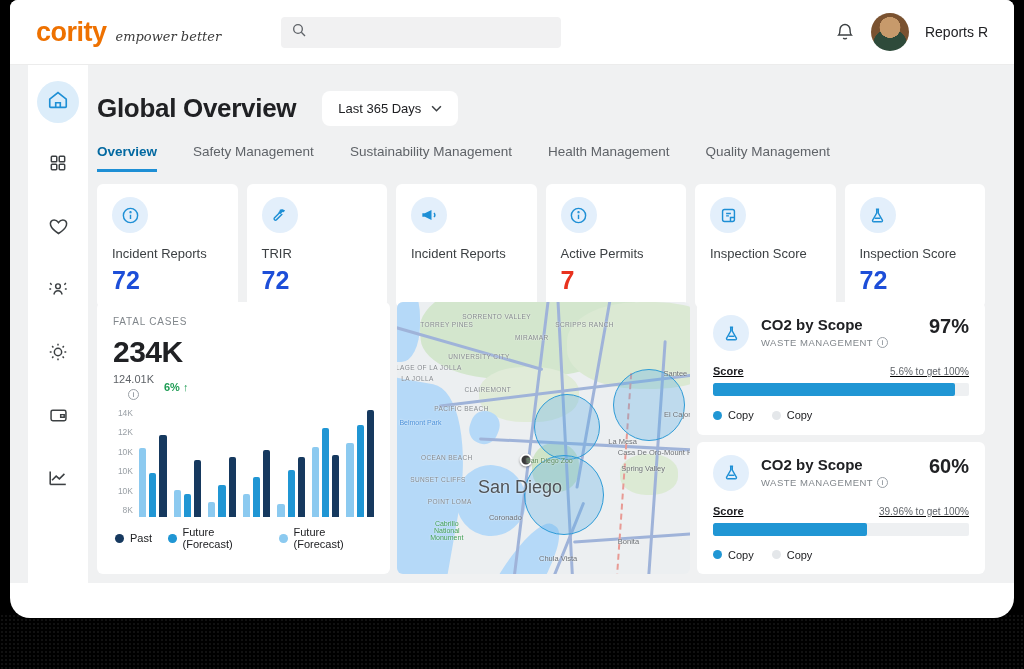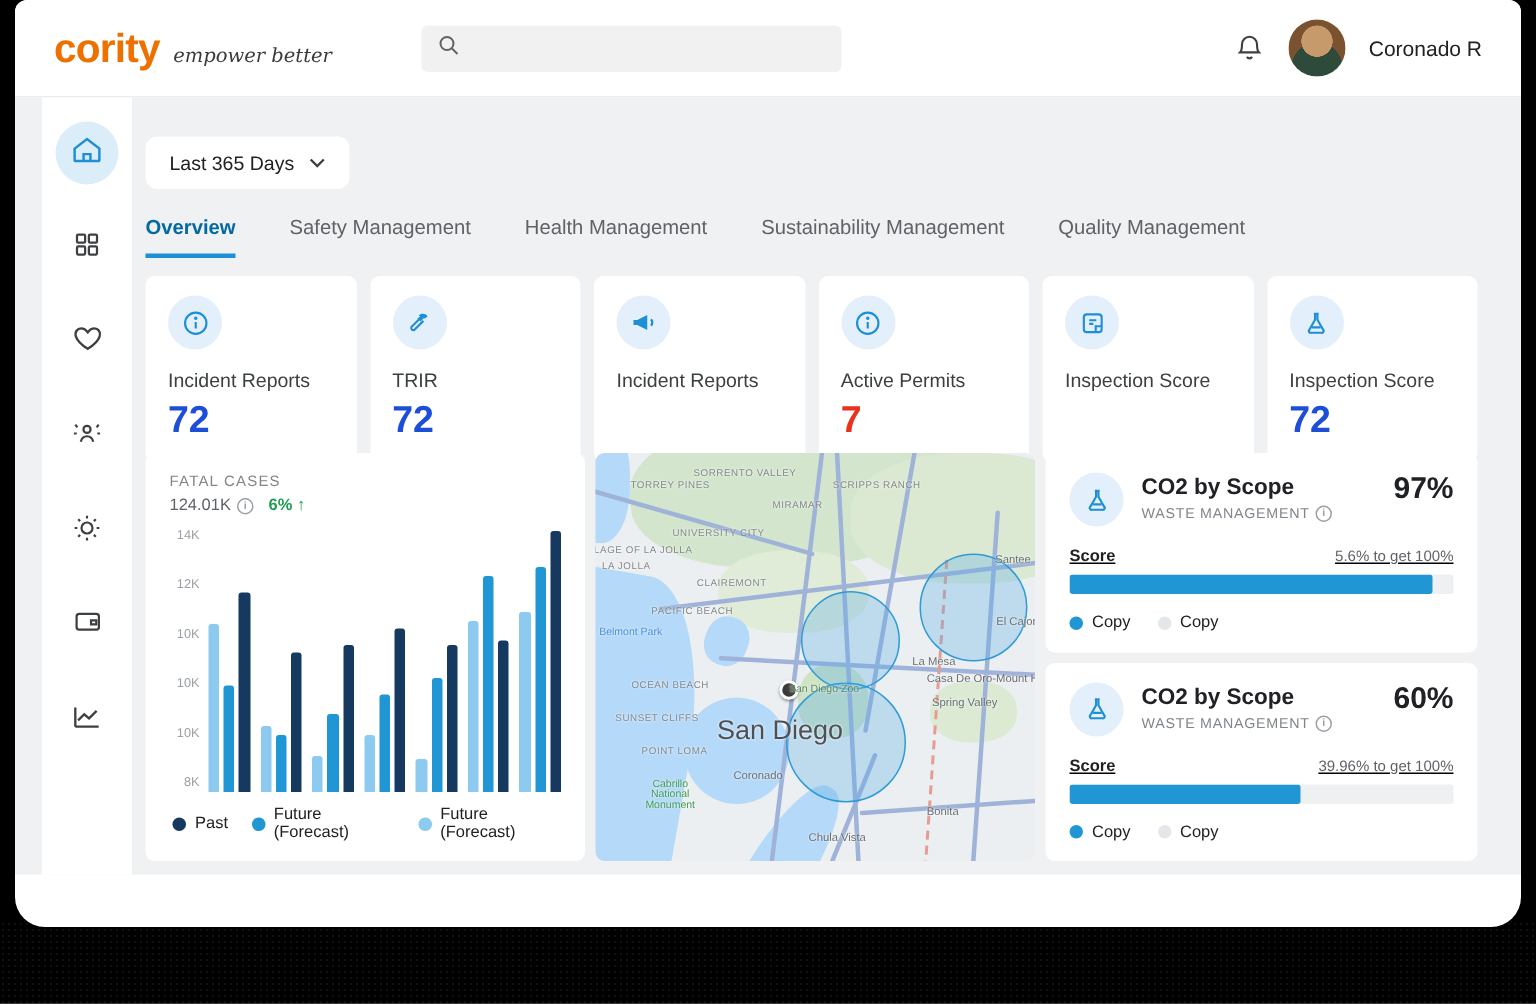--- a/index.html
+++ b/index.html
@@ -47,21 +47,21 @@
   .kpi-icon { width:36px; height:36px; border-radius:50%; background:#e3effb; display:flex; align-items:center; justify-content:center; }
   .kpi-label { margin-top:13px; font-size:13px; color:#3c4043; font-weight:500; }
   .kpi-value { margin-top:5px; font-size:25px; font-weight:700; color:#1d4ed8; }
   .kpi-value.red { color:#e8321e; }
   .kpi-value.green { color:#2b9e50; }
 
   .bottom-row { margin-top:7px; display:grid; grid-template-columns:293px 293px 1fr; gap:7px; height:272px; }
   .panel { background:#fff; border-radius:6px; }
 
   
-  .fatal { padding:14px 16px 13px; display:flex; flex-direction:column; }
+  .fatal { padding:14px 16px 24px; display:flex; flex-direction:column; }
   .fatal-title { font-size:10px; letter-spacing:.8px; color:#80868b; }
   .fatal-value { font-size:30px; font-weight:700; color:#202124; margin-top:8px; letter-spacing:-0.5px;}
   .fatal-sub { display:flex; align-items:center; gap:10px; margin-top:4px; font-size:11px; color:#5f6368; }
   .delta { color:#1f9d55; font-weight:600; }
   .chart { flex:1; display:flex; margin-top:8px; min-height:0; }
   .y-axis { width:26px; display:flex; flex-direction:column; justify-content:space-between; align-items:flex-end;
     font-size:8.5px; color:#9aa0a6; padding:0 6px 2px 0; }
   .plot { flex:1; display:flex; align-items:flex-end; gap:7px; }
   .bar-group { flex:1; display:flex; align-items:flex-end; gap:3px; height:100%; }
   .bar { flex:1; border-radius:2px 2px 0 0; }
@@ -121,21 +121,21 @@
       <input placeholder="" style="">
     </div>
     <div class="hdr-right">
       <span style="cursor:pointer;display:flex;">
         <svg width="20" height="20" viewBox="0 0 24 24" fill="none" stroke="#3c4043" stroke-width="1.7">
             <path d="M6 9a6 6 0 0 1 12 0c0 5 1.5 6.5 1.5 6.5h-15S6 14 6 9z"></path>
             <path d="M10 19a2.2 2.2 0 0 0 4 0"></path>
           </svg>
       </span>
       <span class="avatar"></span>
-      <span class="user-name">Coronado R</span>
+      <span class="user-name">Reports R</span>
     </div>
   </div>
 
   <div class="content">
 
     <div class="sidebar">
       <div class="side-item active">
         <span><svg width="22" height="22" viewBox="0 0 24 24" fill="none" stroke="#1e8fd5" stroke-width="1.8">
               <path d="M3 11 12 4l9 7v8a1 1 0 0 1-1 1H4a1 1 0 0 1-1-1z"></path>
               <path d="M9.5 20v-5h5v5"></path>
@@ -178,35 +178,36 @@
               <path d="M3.5 5v14"></path>
               <path d="M3.5 19h17"></path>
               <path d="M5.5 14.5 10 10l3.5 3L19 7.5"></path>
             </svg></span>
       </div>
     </div>
 
     <div class="main">
 
       <div class="title-row">
+        <div class="page-title">Global Overview</div>
         <button class="date-btn">
           <span>Last 365 Days</span>
           <span style="display:flex;">
               <svg width="11" height="7" viewBox="0 0 12 8" fill="none" stroke="#3c4043" stroke-width="1.8">
                 <path d="M1 1.5 6 6.5 11 1.5"></path>
               </svg>
             </span>
         </button>
       </div>
 
       <div class="tabs" id="tabs">
           <div class="tab active">Overview</div>
           <div class="tab">Safety Management</div>
+          <div class="tab">Sustainability Management</div>
           <div class="tab">Health Management</div>
-          <div class="tab">Sustainability Management</div>
           <div class="tab">Quality Management</div>
         </div>
 
       <div class="kpi-row" id="kpis">
           <div class="kpi">
     <div class="kpi-icon">
               <svg width="19" height="19" viewBox="0 0 24 24" fill="none" stroke="#1e8fd5" stroke-width="1.8">
                 <circle cx="12" cy="12" r="9"></circle>
                 <line x1="12" y1="11" x2="12" y2="16.5"></line>
                 <circle cx="12" cy="7.8" r="0.6" fill="#1e8fd5"></circle>
@@ -264,22 +265,23 @@
             </div>
     <div class="kpi-label">Inspection Score</div>
     <div class="kpi-value">72</div>
   </div>
         </div>
 
       <div class="bottom-row">
 
         <div class="panel fatal">
           <div class="fatal-title">FATAL CASES</div>
+          <div class="fatal-value">234K</div>
           <div class="fatal-sub">
-            <span style="display:flex;align-items:center;gap:4px;">
+            <span style="display:flex;align-items:center;gap:4px;flex-direction:column;">
               <span>124.01K</span>
               <span class="info-glyph">i</span>
             </span>
             <span class="delta">
               <span>6%</span>
               <span>↑</span>
             </span>
           </div>
           <div class="chart">
             <div class="y-axis" id="y-axis">

